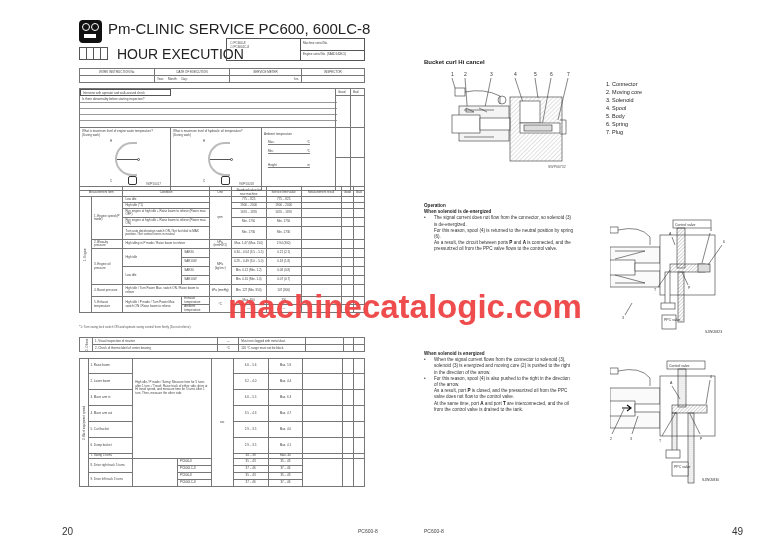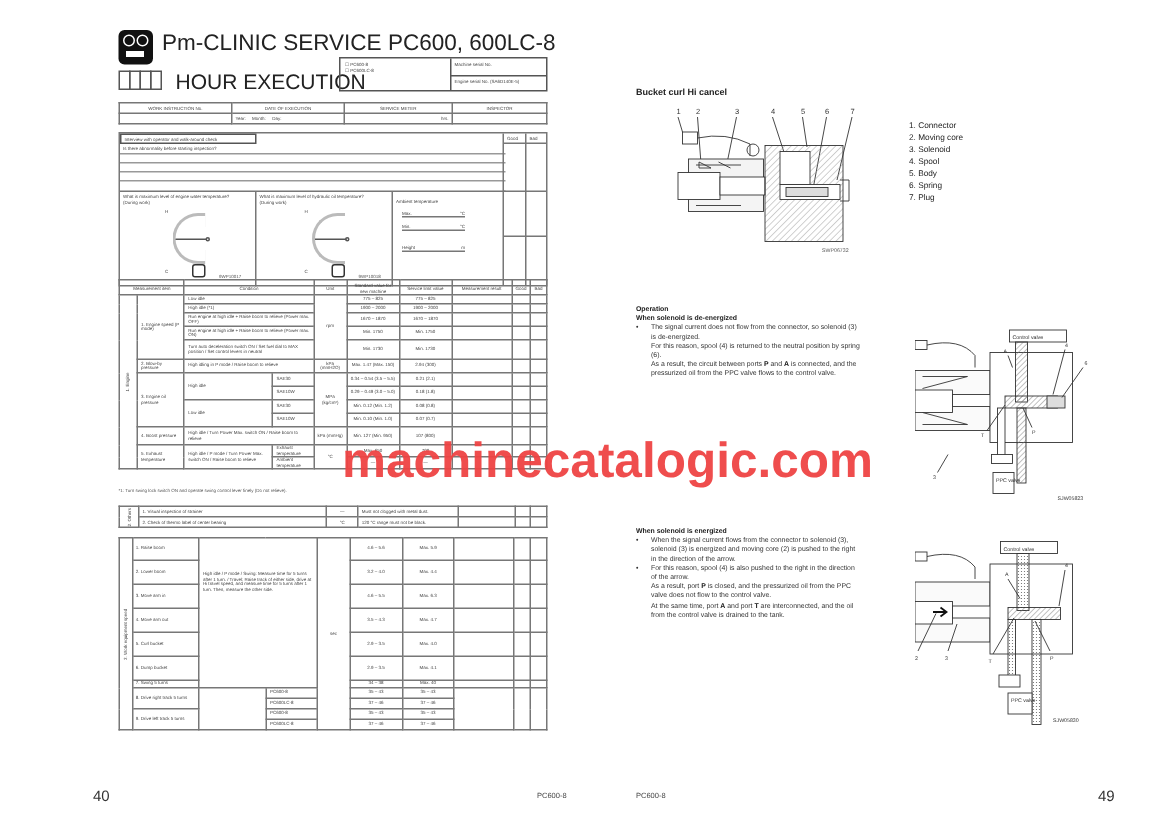--- a/index.html
+++ b/index.html
@@ -421,21 +421,21 @@
       <td class="c">35 – 43</td>
     </tr>
     <tr style="height:7px">
       <td>PC600LC-8</td>
       <td class="c">37 – 46</td>
       <td class="c">37 – 46</td>
     </tr>
   </tbody>
     </table>
 
-  <div class="pagenum" style="left:26px;top:526px">40</div>
+  <div class="pagenum" style="left:26px;top:526px">20</div>
   <div class="model-foot" style="left:322px;top:528px">PC600-8</div>
 </div>
 
 <div class="page page-right">
   <div class="r-subtitle">Bucket curl Hi cancel</div>
 
   <svg class="diagram" style="left:60px;top:70px" width="140" height="100" viewBox="0 0 140 100">
     <g font-family="Liberation Sans, sans-serif" font-size="5" fill="#333">
       <text x="7" y="6">1</text>
         <text x="20" y="6">2</text>

